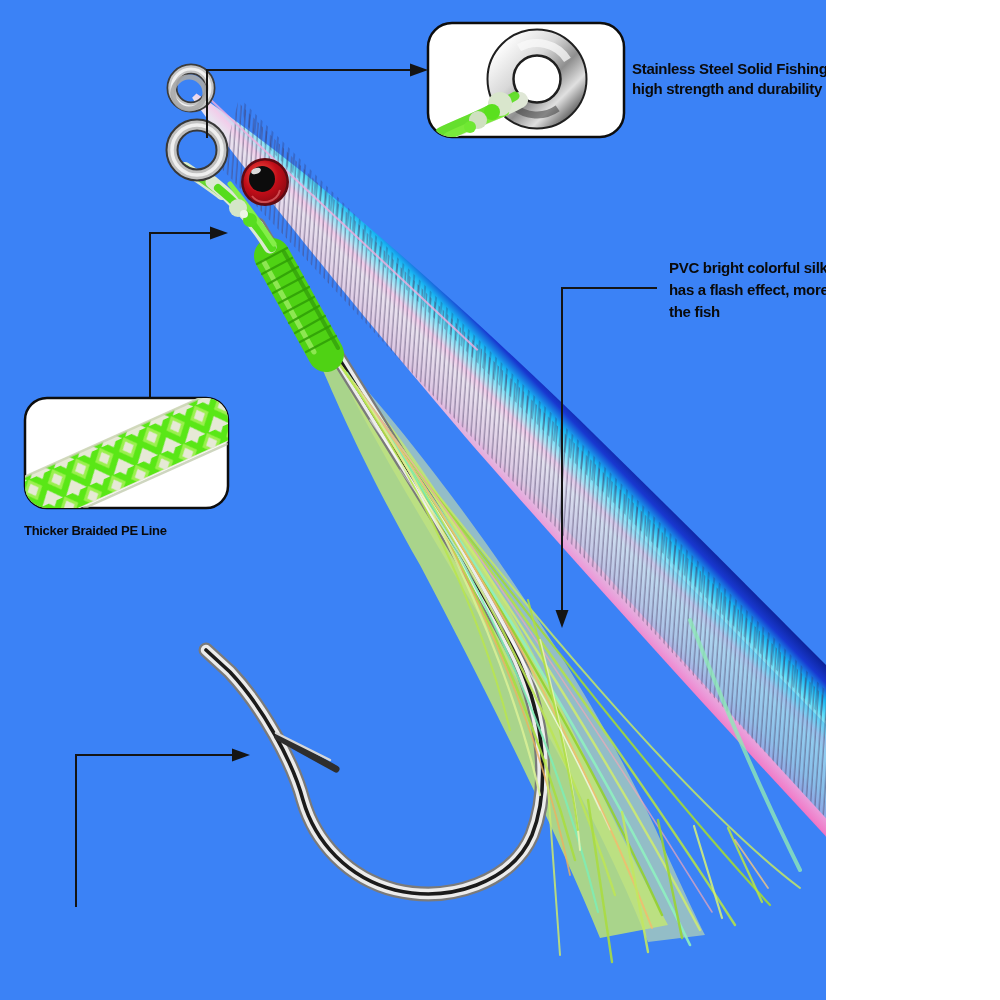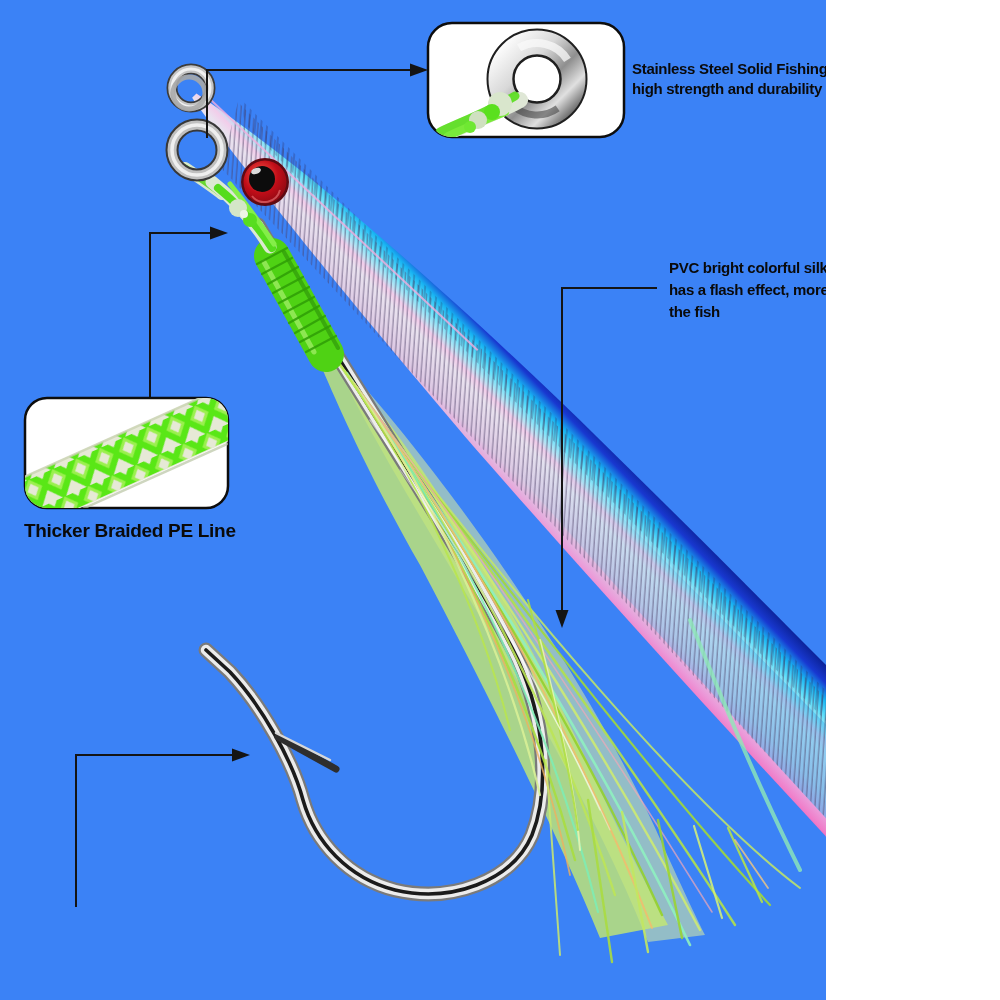--- a/index.html
+++ b/index.html
@@ -7,21 +7,21 @@
     position:relative;width:826px;height:1000px;background:#3b82f6;
     overflow:hidden;font-family:"Liberation Sans",sans-serif;
   }
   .canvas svg{position:absolute;left:0;top:0;}
   .annotation{
     position:absolute;font-weight:bold;color:#0a0a0a;
     white-space:pre-line;letter-spacing:-0.3px;
   }
   .ann-ring{left:632px;top:59px;font-size:15px;line-height:20px;width:340px;}
   .ann-silk{left:669px;top:257px;font-size:15px;line-height:22px;width:330px;}
-  .ann-pe{left:24px;top:520px;font-size:19px;line-height:22px;width:320px;}
+  .ann-pe{left:24px;top:520px;font-size:13px;line-height:22px;width:320px;}
   .ann-hook{left:24px;top:917px;font-size:15.5px;line-height:23px;width:480px;}
 </style>
 </head>
 <body>
 
 <div class="canvas">
 
 <svg width="1000" height="1000" viewBox="0 0 1000 1000">
   <defs>
     <linearGradient id="bodyGrad" gradientUnits="userSpaceOnUse" x1="0" y1="-60" x2="0" y2="64">

